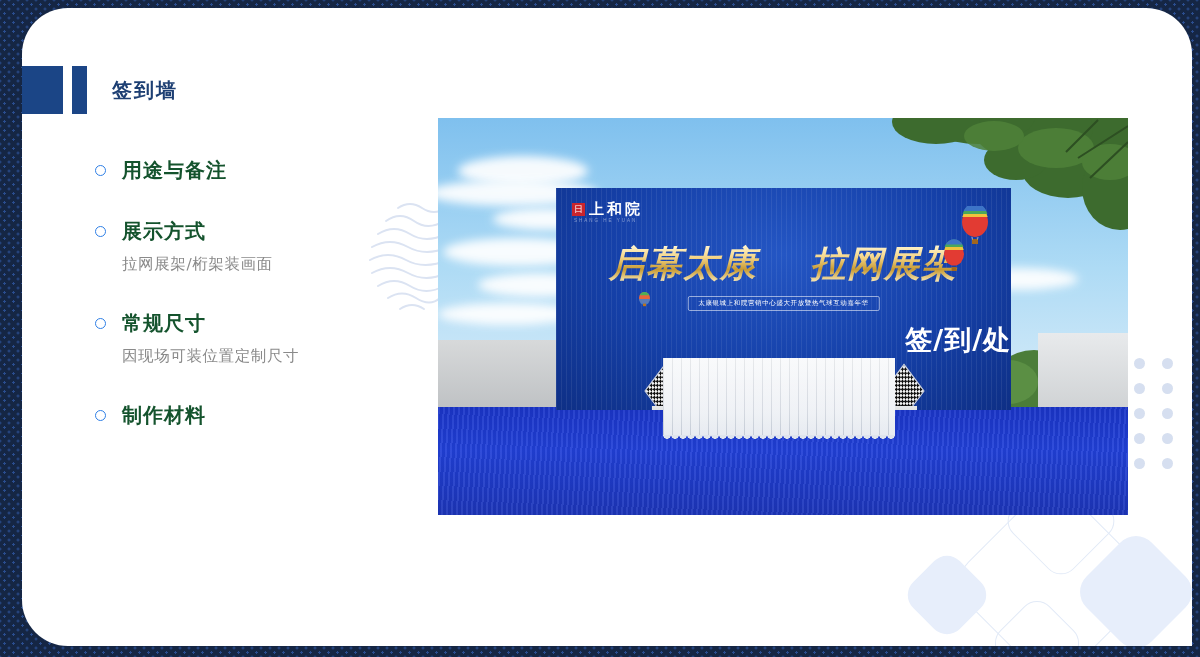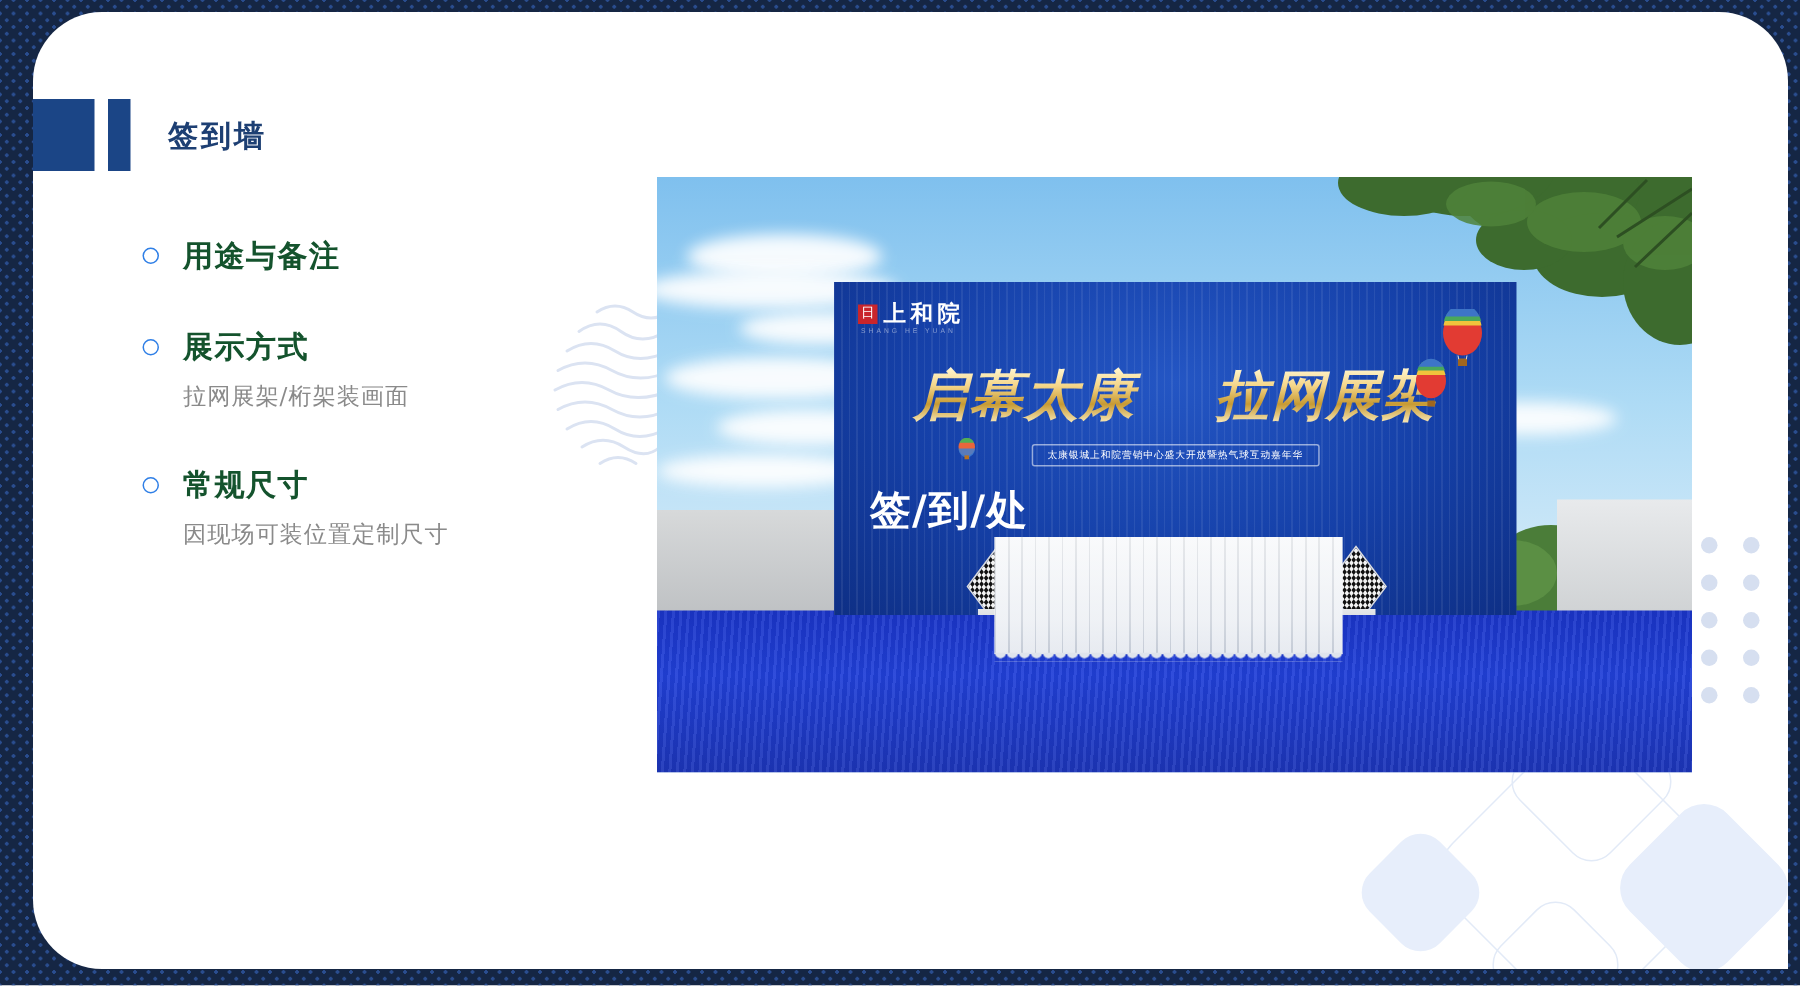--- a/index.html
+++ b/index.html
@@ -305,21 +305,21 @@
   .bd-balloon-small {
     position: absolute;
     left: 82px; top: 104px;
     width: 13px; height: 16px;
   }
 
   .bd-registry {
     position: absolute;
     left: 0; right: 0;
     top: 134px;
-    text-align: left;
+    text-align: right;
     color: #ffffff;
     font-family: "DejaVu Sans", "Liberation Sans", sans-serif;
     font-size: 27px;
     font-weight: bold;
     letter-spacing: 1px;
     padding-left: 24px;
   }
   .bd-registry-en {
     position: absolute;
     left: 0; right: 0;
@@ -452,20 +452,24 @@
 
       <div class="info-item">
         <div class="info-head">
           <span class="bullet"></span>
           <span class="info-title">常规尺寸</span>
         </div>
         <div class="info-desc">因现场可装位置定制尺寸</div>
       </div>
 
       <div class="info-item">
+        <div class="info-head">
+          <span class="bullet"></span>
+          <span class="info-title">制作材料</span>
+        </div>
       </div>
 
     </div>
 
     <div class="photo">
 
       <div class="sky"></div>
 
       <div class="cloud" style="left:20px;  top:38px;  width:130px; height:30px;"></div>
       <div class="cloud" style="left:-10px; top:62px;  width:170px; height:26px;"></div>

